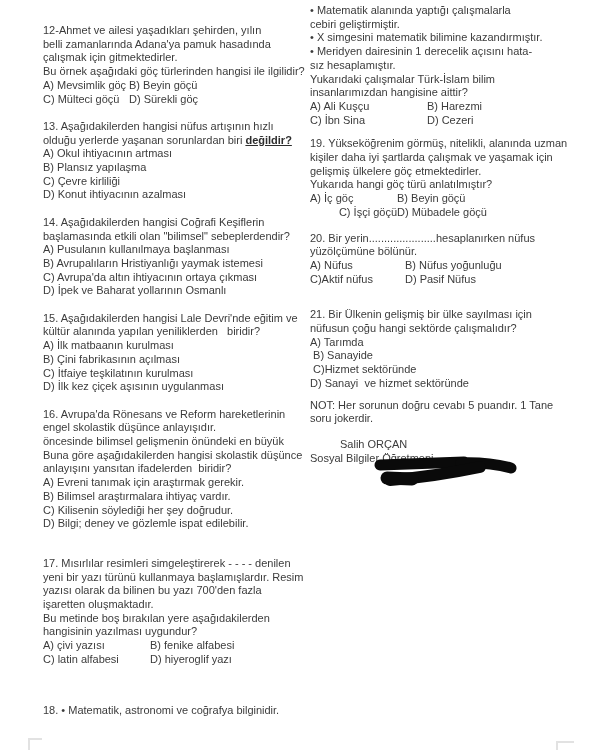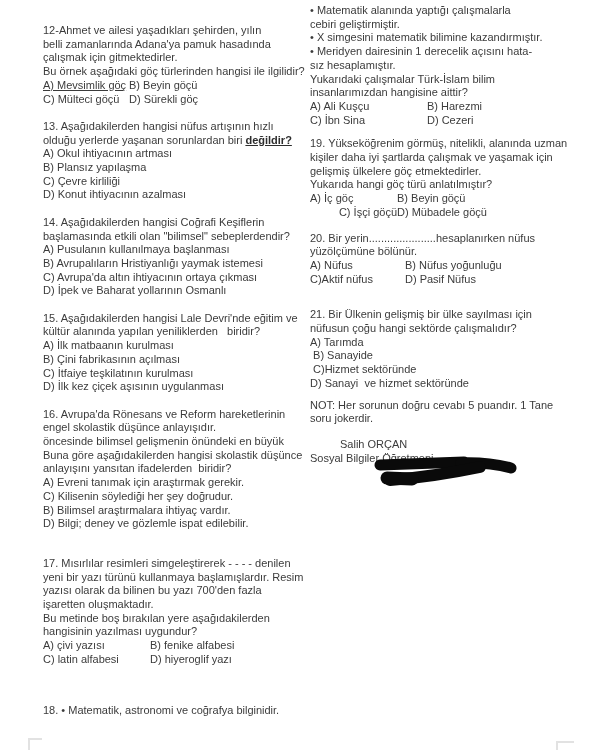--- a/index.html
+++ b/index.html
@@ -40,21 +40,21 @@
 <div id="col-left" class="col">
 
   <div class="block">
     <div>
         <div class="line">12-Ahmet ve ailesi yaşadıkları şehirden, yılın</div>
         <div class="line">belli zamanlarında Adana'ya pamuk hasadında</div>
         <div class="line">çalışmak için gitmektedirler.</div>
         <div class="line">Bu örnek aşağıdaki göç türlerinden hangisi ile ilgilidir?</div>
       </div>
     <div>
-        <div class="line opt-row"><span class="opt1" style="min-width: 86px; text-decoration: underline;">A) Mevsimlik göç</span><span class="opt2">B) Beyin göçü</span></div>
+        <div class="line opt-row"><span class="opt1" style="min-width: 86px;">A) Mevsimlik göç</span><span class="opt2">B) Beyin göçü</span></div>
         <div class="line opt-row"><span class="opt1" style="min-width: 86px;">C) Mülteci göçü</span><span class="opt2">D) Sürekli göç</span></div>
       </div>
   </div>
 
   <div class="block">
     <div class="line">13. Aşağıdakilerden hangisi nüfus artışının hızlı</div>
     <div class="line"><span>olduğu yerlerde yaşanan sorunlardan biri </span><span class="emph">değildir?</span></div>
     <div>
         <div class="line">A) Okul ihtiyacının artması</div>
         <div class="line">B) Plansız yapılaşma</div>
@@ -86,22 +86,22 @@
   </div>
 
   <div class="block mb26">
     <div>
         <div class="line">16. Avrupa'da Rönesans ve Reform hareketlerinin</div>
         <div class="line">engel skolastik düşünce anlayışıdır.</div>
         <div class="line">öncesinde bilimsel gelişmenin önündeki en büyük</div>
         <div class="line">Buna göre aşağıdakilerden hangisi skolastik düşünce</div>
         <div class="line">anlayışını yansıtan ifadelerden  biridir?</div>
         <div class="line">A) Evreni tanımak için araştırmak gerekir.</div>
+        <div class="line">B) Bilimsel araştırmalara ihtiyaç vardır.</div>
         <div class="line">C) Kilisenin söylediği her şey doğrudur.</div>
-        <div class="line">B) Bilimsel araştırmalara ihtiyaç vardır.</div>
         <div class="line">D) Bilgi; deney ve gözlemle ispat edilebilir.</div>
       </div>
   </div>
 
   <div class="block mb37">
     <div>
         <div class="line">17. Mısırlılar resimleri simgeleştirerek - - - - denilen</div>
         <div class="line">yeni bir yazı türünü kullanmaya başlamışlardır. Resim</div>
         <div class="line">yazısı olarak da bilinen bu yazı 700'den fazla</div>
         <div class="line">işaretten oluşmaktadır.</div>

